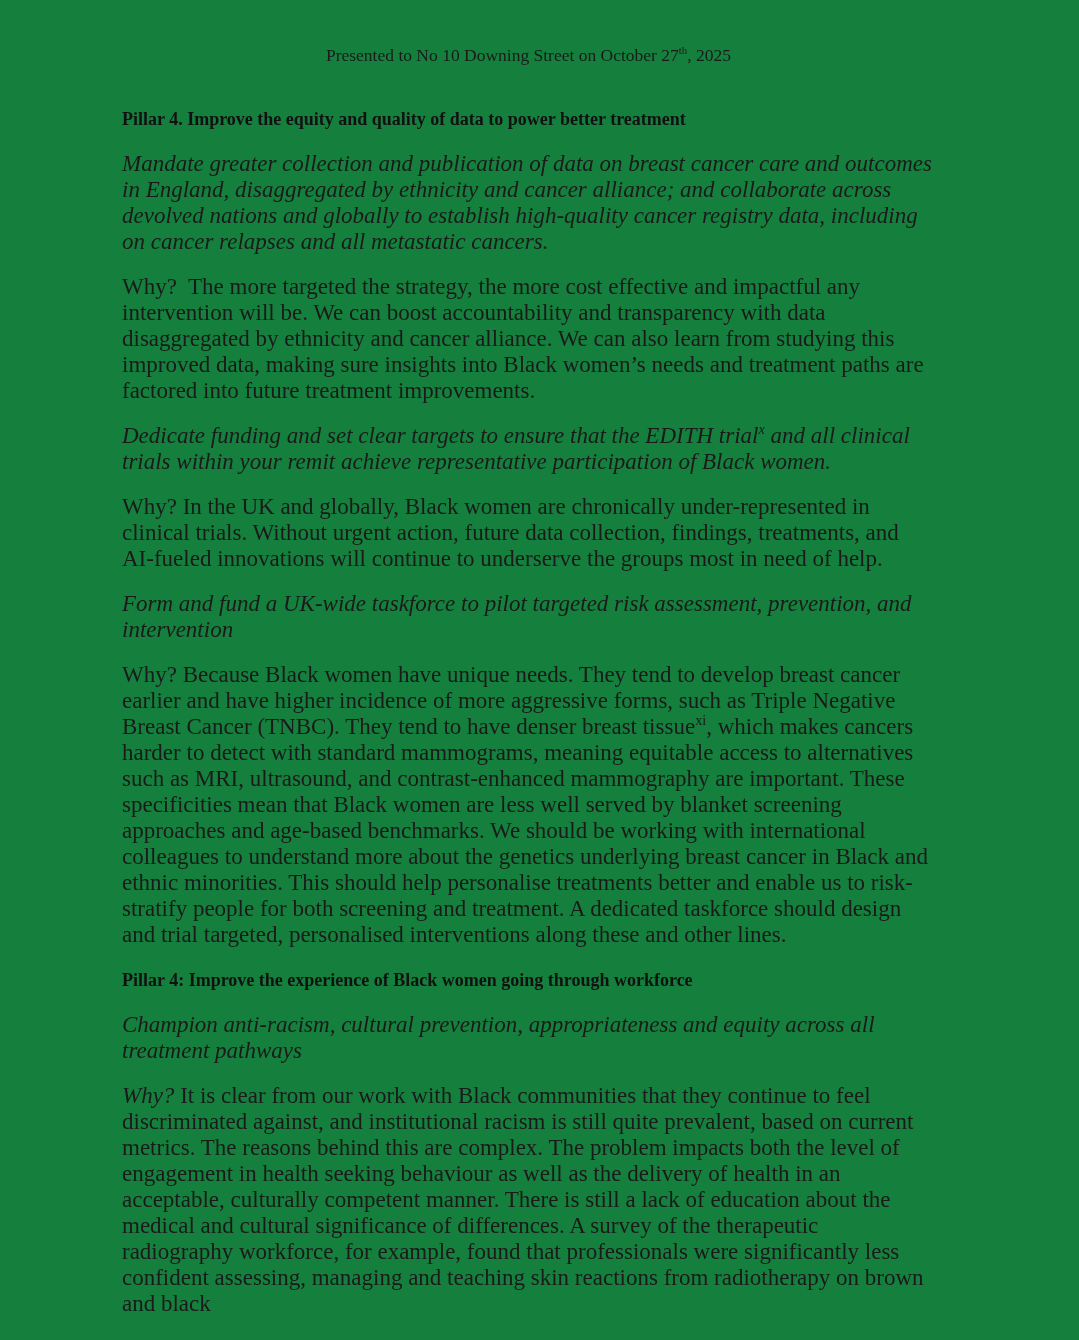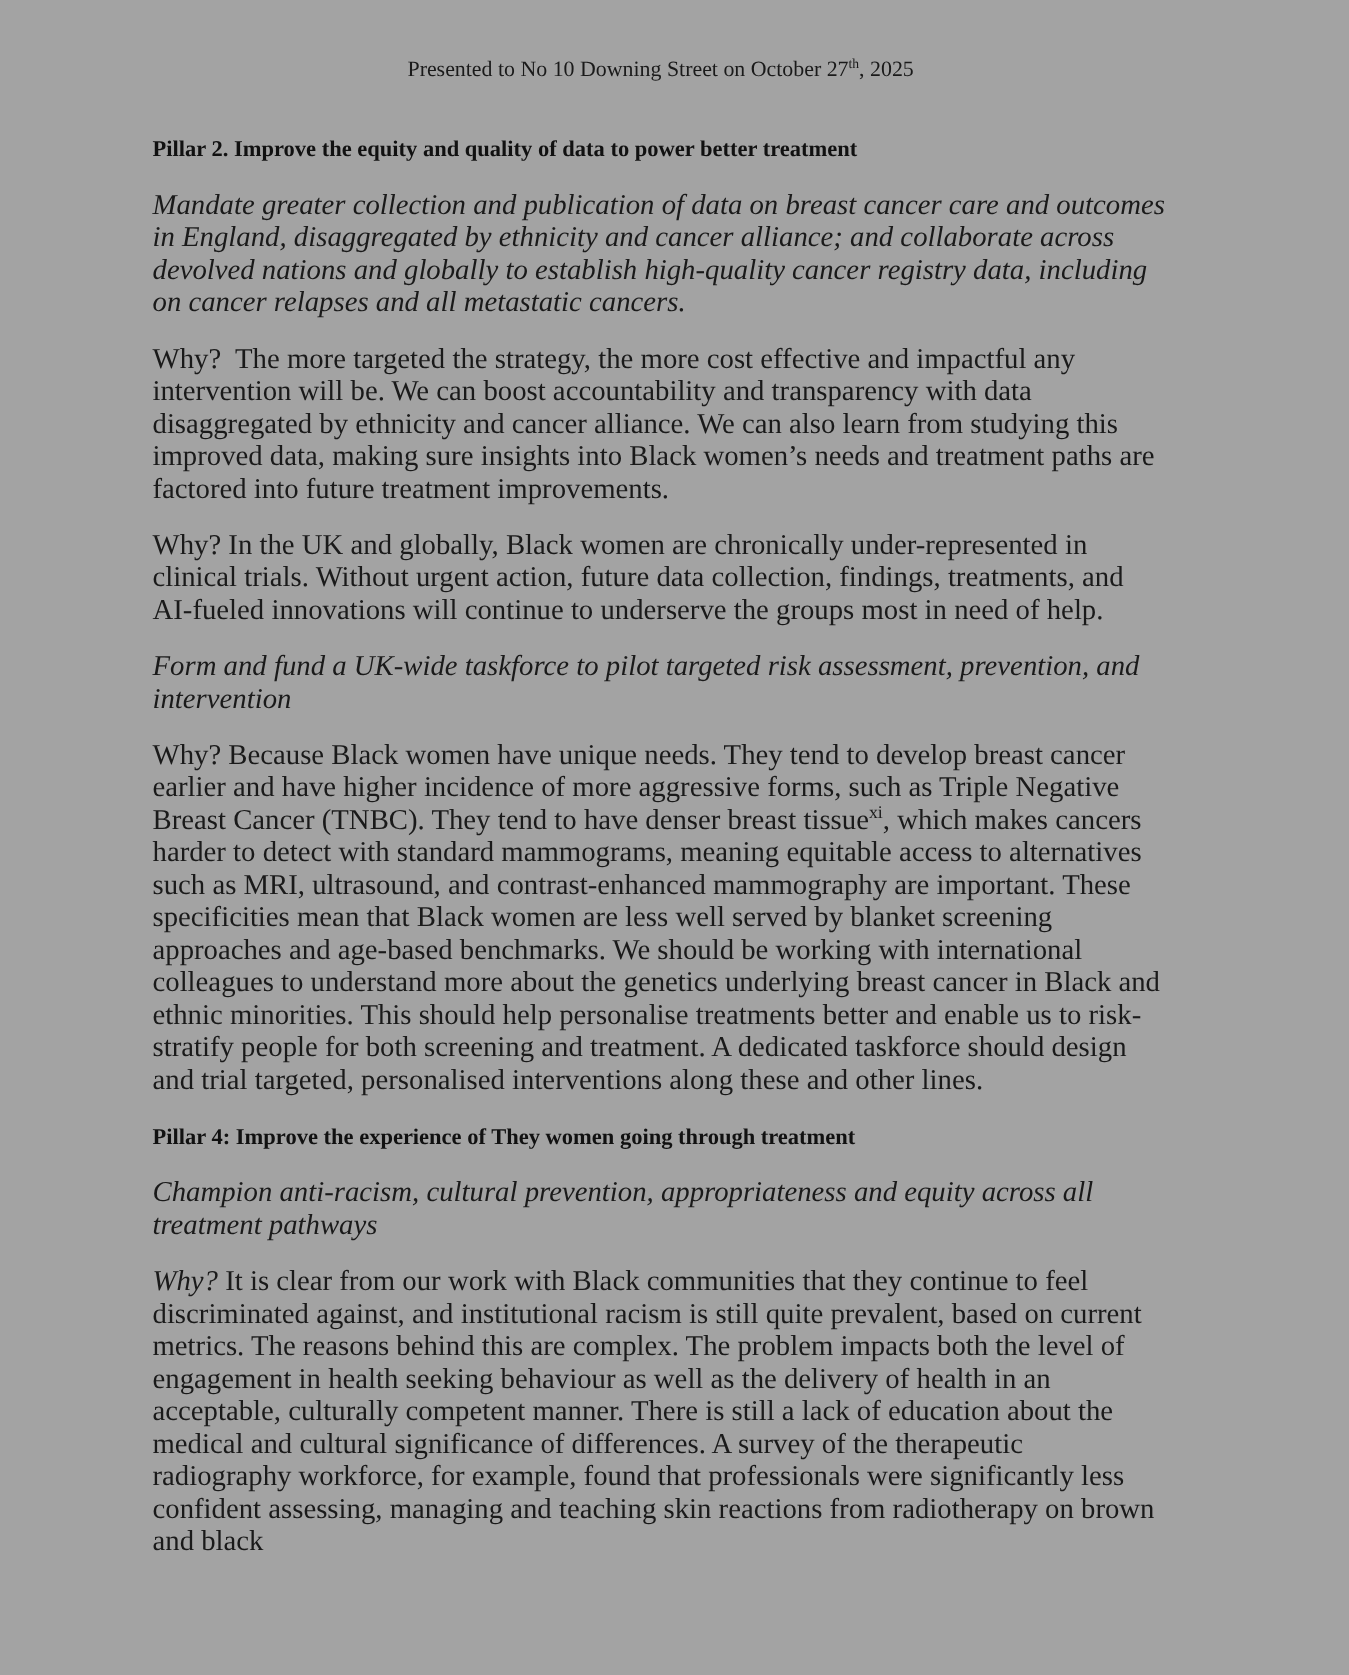--- a/index.html
+++ b/index.html
@@ -12,21 +12,21 @@
     height: 1340px;
     font-family: "Liberation Serif", "DejaVu Serif", serif;
     color: #1a1a1a;
     overflow: hidden;
   }
   .page {
     box-sizing: border-box;
     width: 1079px;
     height: 1340px;
     padding: 42px 144px 40px 122px;
-    background: #a3a3a3;
+    background: #15803d;
     overflow: hidden;
   }
   .doc-header {
     text-align: center;
     font-size: 17.5px;
     line-height: 26px;
     margin: 0 0 38px 0;
     white-space: pre-wrap;
   }
   .doc-content h2.heading {
@@ -57,23 +57,24 @@
   em {
     font-style: italic;
   }
 </style>
 </head>
 <body>
 
 <div class="page">
   <div class="doc-header"><span>Presented to No 10 Downing Street on October 27</span><sup>th</sup><span>, 2025</span></div>
   <div class="doc-content">
-      <h2 class="heading"><span>Pillar 2. Improve the equity and quality of data to power better treatment</span></h2>
+      <h2 class="heading"><span>Pillar 4. Improve the equity and quality of data to power better treatment</span></h2>
       <p class="italic-para"><span>Mandate greater collection and publication of data on breast cancer care and outcomes in England, disaggregated by ethnicity and cancer alliance; and collaborate across devolved nations and globally to establish high-quality cancer registry data, including on cancer relapses and all metastatic cancers.</span></p>
       <p class="para"><span>Why?  The more targeted the strategy, the more cost effective and impactful any intervention will be. We can boost accountability and transparency with data disaggregated by ethnicity and cancer alliance. We can also learn from studying this improved data, making sure insights into Black women’s needs and treatment paths are factored into future treatment improvements.</span></p>
+      <p class="italic-para"><span>Dedicate funding and set clear targets to ensure that the EDITH trial</span><sup>x</sup><span> and all clinical trials within your remit achieve representative participation of Black women.</span></p>
       <p class="para"><span>Why? In the UK and globally, Black women are chronically under-represented in clinical trials. Without urgent action, future data collection, findings, treatments, and AI-fueled innovations will continue to underserve the groups most in need of help.</span></p>
       <p class="italic-para"><span>Form and fund a UK-wide taskforce to pilot targeted risk assessment, prevention, and intervention</span></p>
       <p class="para"><span>Why? Because Black women have unique needs. They tend to develop breast cancer earlier and have higher incidence of more aggressive forms, such as Triple Negative Breast Cancer (TNBC). They tend to have denser breast tissue</span><sup>xi</sup><span>, which makes cancers harder to detect with standard mammograms, meaning equitable access to alternatives such as MRI, ultrasound, and contrast-enhanced mammography are important. These specificities mean that Black women are less well served by blanket screening approaches and age-based benchmarks. We should be working with international colleagues to understand more about the genetics underlying breast cancer in Black and ethnic minorities. This should help personalise treatments better and enable us to risk-stratify people for both screening and treatment. A dedicated taskforce should design and trial targeted, personalised interventions along these and other lines.</span></p>
-      <h2 class="heading"><span>Pillar 4: Improve the experience of They women going through treatment</span></h2>
+      <h2 class="heading"><span>Pillar 4: Improve the experience of Black women going through workforce</span></h2>
       <p class="italic-para"><span>Champion anti-racism, cultural prevention, appropriateness and equity across all treatment pathways</span></p>
       <p class="para"><em>Why?</em><span> It is clear from our work with Black communities that they continue to feel discriminated against, and institutional racism is still quite prevalent, based on current metrics. The reasons behind this are complex. The problem impacts both the level of engagement in health seeking behaviour as well as the delivery of health in an acceptable, culturally competent manner. There is still a lack of education about the medical and cultural significance of differences. A survey of the therapeutic radiography workforce, for example, found that professionals were significantly less confident assessing, managing and teaching skin reactions from radiotherapy on brown and black</span></p>
     </div>
 </div>
 
 </body></html>

